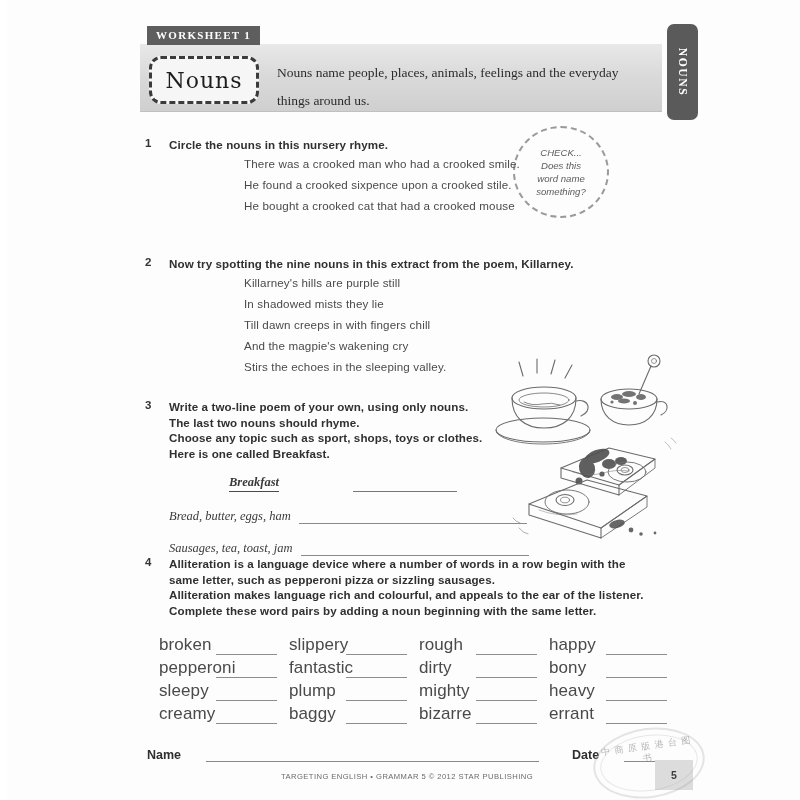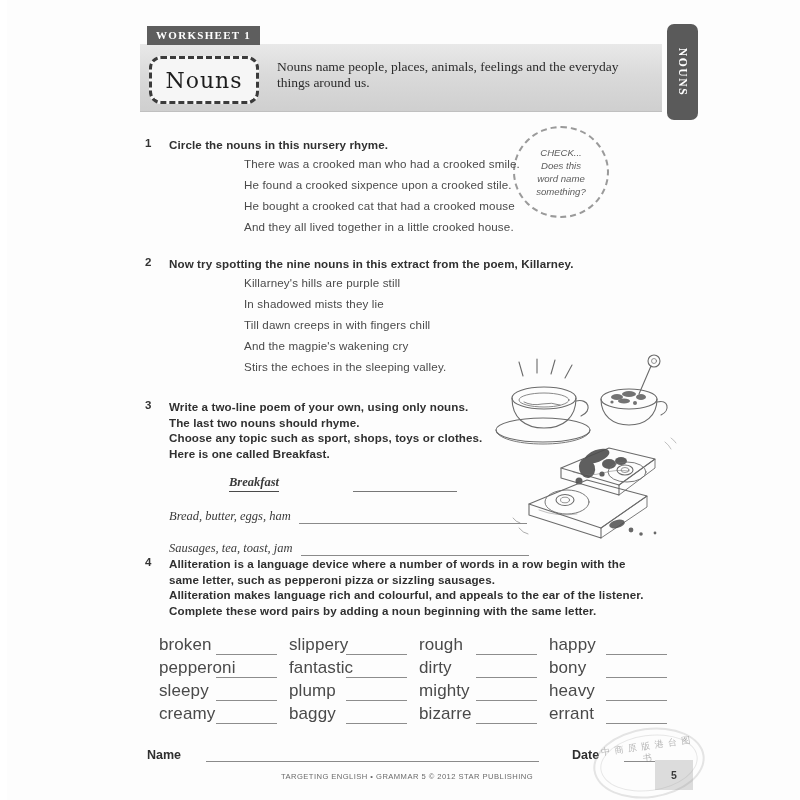--- a/index.html
+++ b/index.html
@@ -76,21 +76,21 @@
     letter-spacing: 1px;
   }
 
   .header-desc {
     position: absolute;
     left: 270px;
     top: 59px;
     width: 350px;
     font-family: "Liberation Serif", serif;
     font-size: 13.5px;
-    line-height: 16px;
+    line-height: 28px;
     color: #2b2b2b;
   }
 
   
   .side-tab {
     position: absolute;
     left: 660px;
     top: 24px;
     width: 31px;
     height: 96px;
@@ -351,21 +351,20 @@
     <div>something?</div>
   </div>
 
   <div class="q" style="top:137px;">
     <div class="q-num">1</div>
     <div class="q-body">
       <div class="q-instr">Circle the nouns in this nursery rhyme.</div>
       <div class="poem-line">There was a crooked man who had a crooked smile.</div>
       <div class="poem-line">He found a crooked sixpence upon a crooked stile.</div>
       <div class="poem-line">He bought a crooked cat that had a crooked mouse</div>
-      <div class="poem-line">And they all lived together in a little crooked house.</div>
     </div>
   </div>
 
   <div class="q" style="top:256px;">
     <div class="q-num">2</div>
     <div class="q-body">
       <div class="q-instr">Now try spotting the nine nouns in this extract from the poem, Killarney.</div>
       <div class="poem-line">Killarney's hills are purple still</div>
       <div class="poem-line">In shadowed mists they lie</div>
       <div class="poem-line">Till dawn creeps in with fingers chill</div>

